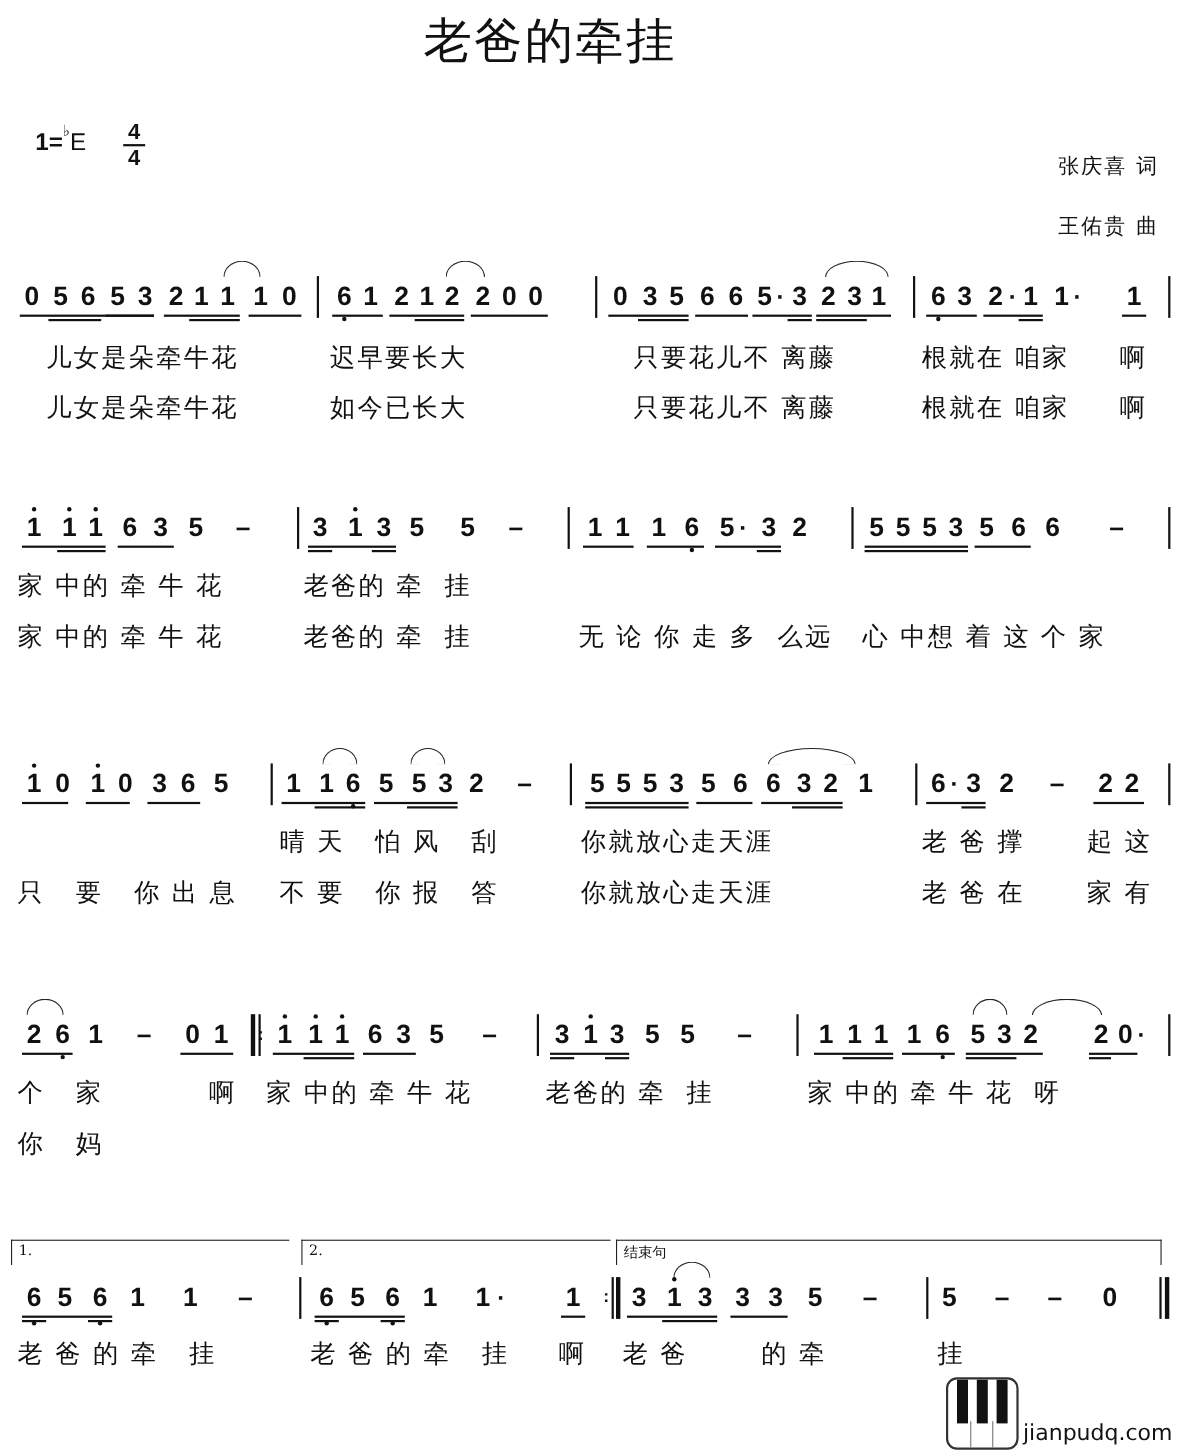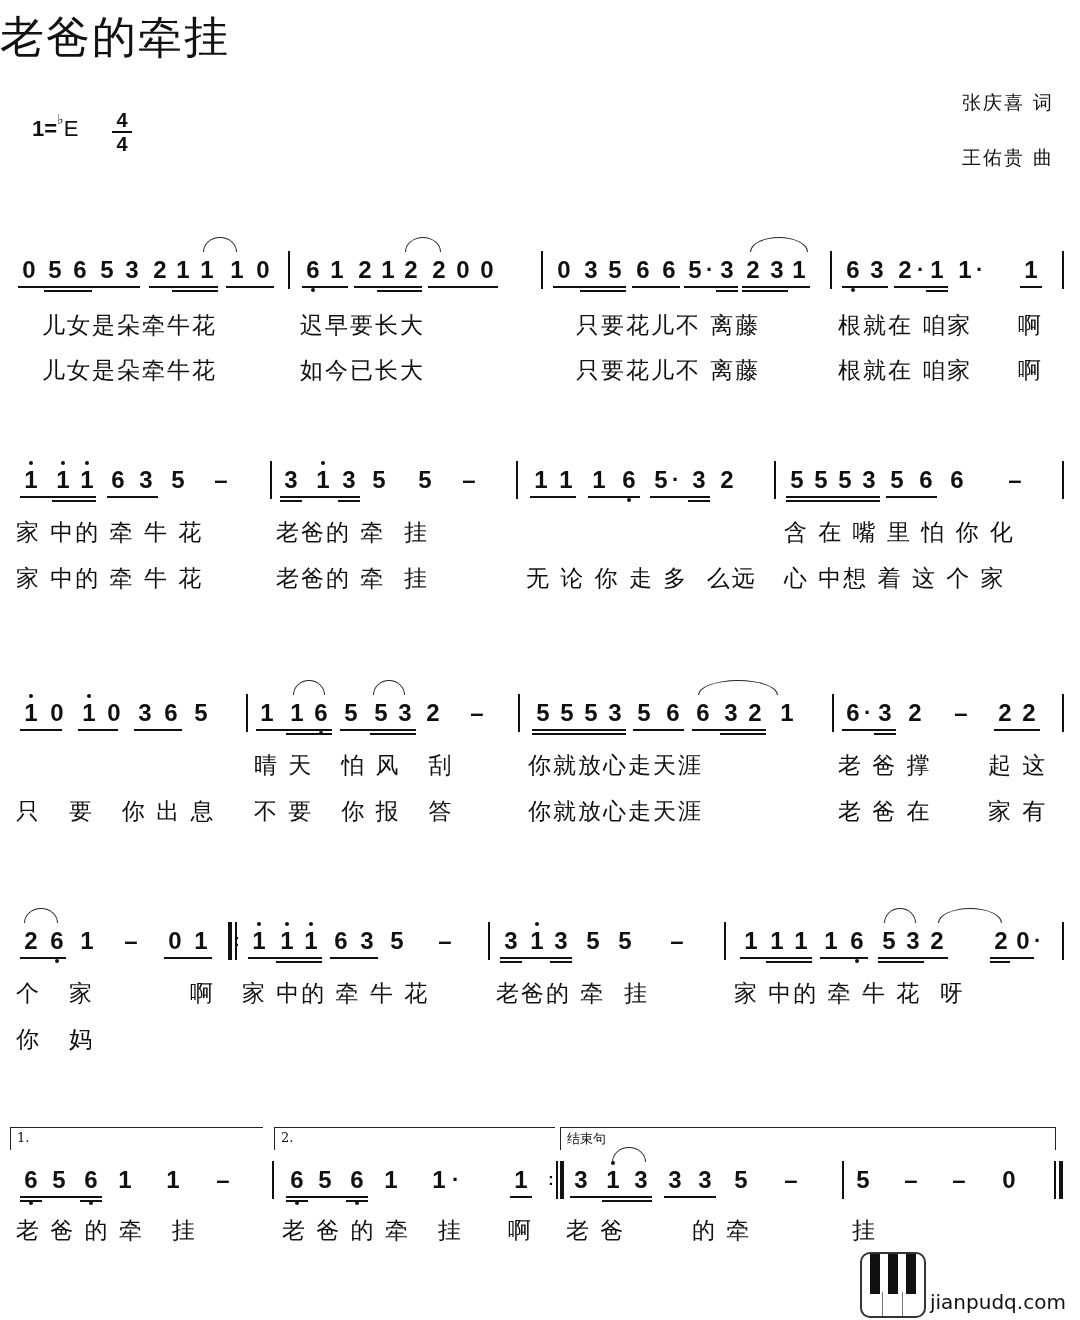--- a/index.html
+++ b/index.html
@@ -1,26 +1,26 @@
 <!DOCTYPE html>
 <html><head>
 <meta charset="utf-8">
 <style>
   html, body { margin:0; padding:0; background:#ffffff; }
   body { width:1080px; height:1320px; position:relative; overflow:hidden;
          font-family:"DejaVu Sans", "Liberation Sans", sans-serif; color:#111; }
-  .title { position:absolute; left:0; width:1000px; top:8px; 
+  .title { position:absolute; left:0; width:1000px; top:8px; text-align:center;
            font-size:44px; font-family:"DejaVu Sans", sans-serif; letter-spacing:2px; }
   .key { position:absolute; left:32px; top:116px; font-size:22px; font-family:"Liberation Sans", sans-serif; font-weight:bold; }
   .key .flat { font-size:14px; position:relative; top:-12px; font-weight:normal; }
   .key .E { font-weight:normal; }
   .timesig { position:absolute; left:112px; top:110px; width:20px; text-align:center;
              font-family:"Liberation Sans", sans-serif; font-weight:bold; font-size:20px; line-height:20px; }
   .timesig .bar { border-top:2px solid #111; margin:1px 0; }
-  .credit { position:absolute; right:26px; font-size:19px; font-family:"DejaVu Serif", serif; letter-spacing:2px; }
+  .credit { position:absolute; right:26px; font-size:19px; font-family:"DejaVu Serif", serif; letter-spacing:2px;margin-top:48px; }
   .system { position:absolute; left:0; width:1080px; }
   .note { position:absolute; top:0; width:22px; text-align:center; font-family:"Liberation Sans", sans-serif;
           font-weight:bold; font-size:24px; line-height:30px; }
   .note .hdot { position:absolute; left:9px; top:-4px; width:4px; height:4px; background:#111; border-radius:50%; }
   .note .ldot { position:absolute; left:9px; width:4px; height:4px; background:#111; border-radius:50%; }
   .aug { position:absolute; top:0; font-weight:bold; font-size:22px; line-height:30px; font-family:"Liberation Sans", sans-serif; }
   .uline { position:absolute; height:2px; background:#111; }
   .barline { position:absolute; width:2px; background:#111; }
   .slur { position:absolute; border:1.5px solid #222; border-bottom:none; border-left-color:#222; border-radius:50% 50% 0 0 / 100% 100% 0 0; height:14px; }
   .lyric { position:absolute; font-size:23px; font-family:"DejaVu Sans", sans-serif; white-space:pre; letter-spacing:2px; }
@@ -170,21 +170,20 @@
       <div class="uline" style="left: 688px; width: 22px; top: 35px;"></div>
       <div class="uline" style="left: 786px; width: 94px; top: 31px;"></div>
       <div class="uline" style="left: 786px; width: 94px; top: 35px;"></div>
       <div class="uline" style="left: 886px; width: 51px; top: 31px;"></div>
       <div class="barline" style="left: 270px; top: -4px; height: 38px;"></div>
       <div class="barline" style="left: 516px; top: -4px; height: 38px;"></div>
       <div class="barline" style="left: 774px; top: -4px; height: 38px;"></div>
       <div class="barline" style="left: 1062px; top: -4px; height: 38px;"></div>
       <div class="lyric" style="left: 16px; top: 52px;">家 中的 牵 牛 花</div>
       <div class="lyric" style="left: 276px; top: 52px;">老爸的 牵  挂</div>
-      <div class="lyric" style="left: 784px; top: 52px;">含 在 嘴 里 怕 你 化</div>
       <div class="lyric" style="left: 16px; top: 98px;">家 中的 牵 牛 花</div>
       <div class="lyric" style="left: 276px; top: 98px;">老爸的 牵  挂</div>
       <div class="lyric" style="left: 526px; top: 98px;">无 论 你 走 多  么远</div>
       <div class="lyric" style="left: 784px; top: 98px;">心 中想 着 这 个 家</div>
     </div>
     <div class="system" style="top: 698px; height: 150px;">
       <div class="note" style="left: 20px;">1<span class="hdot"></span></div>
       <div class="note" style="left: 46px;">0</div>
       <div class="note" style="left: 78px;">1<span class="hdot"></span></div>
       <div class="note" style="left: 103px;">0</div>

